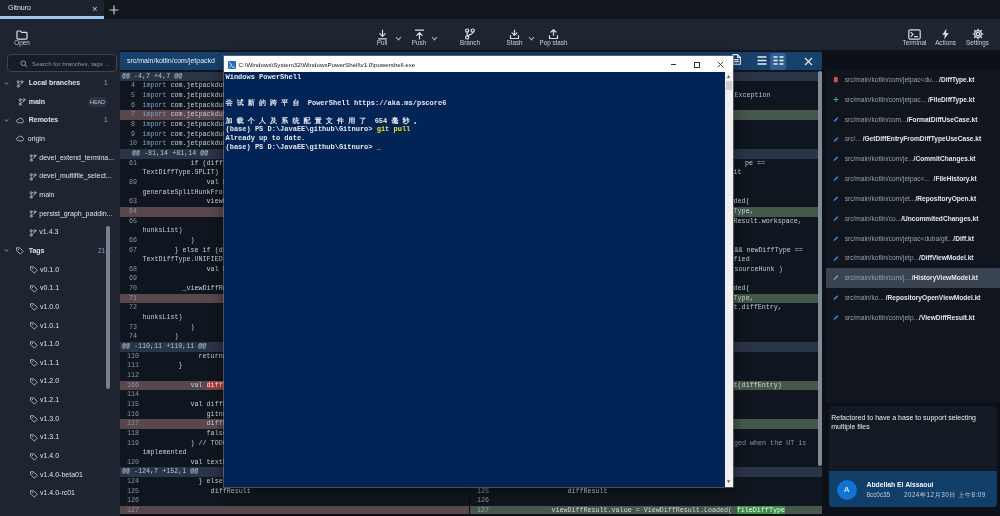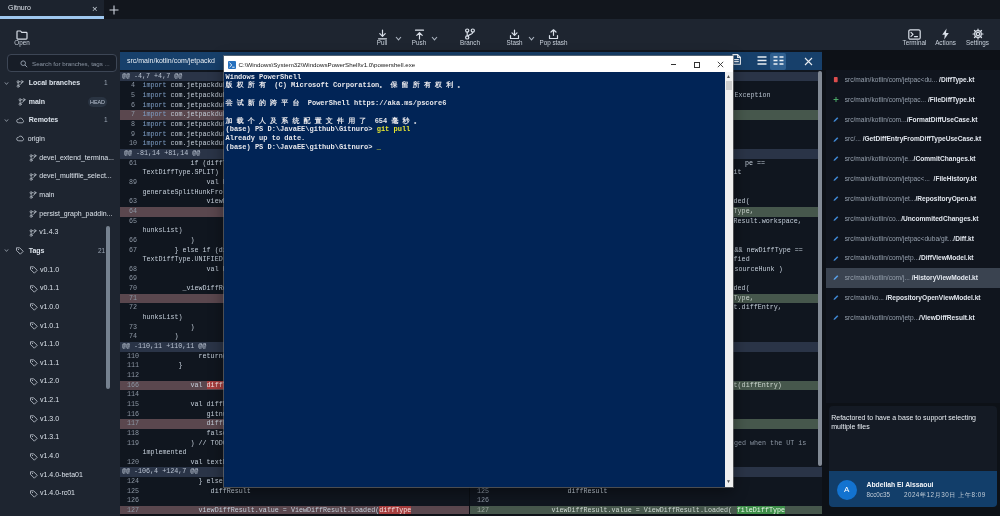--- a/index.html
+++ b/index.html
@@ -392,21 +392,21 @@
     </div>
 <div class="drow dl" style="top:79.70px;">
       <span class="gut mono">9</span>
       <span class="code mono"><i style="font-style:normal;color:#7f9fc6;">import</i> com.jetpackduba.gitnuro.ui.context_menu.C</span>
     </div>
 <div class="drow dl" style="top:89.35px;">
       <span class="gut mono">10</span>
       <span class="code mono"><i style="font-style:normal;color:#7f9fc6;">import</i> com.jetpackduba.gitnuro.viewmodels.basevm</span>
     </div>
 <div class="drow dl hunk" style="top:99.00px;">
-      <span class="code mono" style="left:4px;">@@ -81,14 +81,14 @@</span>
+      <span class="code mono" style="left:12px;">@@ -81,14 +81,14 @@</span>
     </div>
 <div class="drow dl" style="top:108.65px;">
       <span class="gut mono">61</span>
       <span class="code mono">            if (diffType == TextDiffType.SPLIT) {</span>
     </div>
 <div class="drow dl" style="top:118.30px;">
       <span class="code mono">TextDiffType.SPLIT)</span>
     </div>
 <div class="drow dl" style="top:127.95px;">
       <span class="gut mono">89</span>
@@ -514,36 +514,35 @@
       <span class="code mono">            ) // TODO Remove this, should be chang</span>
     </div>
 <div class="drow dl" style="top:398.15px;">
       <span class="code mono">implemented</span>
     </div>
 <div class="drow dl" style="top:407.80px;">
       <span class="gut mono">120</span>
       <span class="code mono">            val textDiff = formatDiffUseCase(diffE</span>
     </div>
 <div class="drow dl hunk" style="top:417.45px;">
-      <span class="code mono" style="left:2px;">@@ -106,4 +124,7 @@</span>
+      <span class="code mono" style="left:2px;">@@ -124,7 +152,1 @@</span>
     </div>
 <div class="drow dl" style="top:427.10px;">
       <span class="gut mono">124</span>
       <span class="code mono">              } else {</span>
     </div>
 <div class="drow dl" style="top:436.75px;">
       <span class="gut mono">125</span>
       <span class="code mono">                 diffResult</span>
     </div>
 <div class="drow dl" style="top:446.40px;">
       <span class="gut mono">126</span>
     </div>
 <div class="drow dl pink" style="top:456.05px;">
       <span class="gut mono">127</span>
-      <span class="code mono">              viewDiffResult.value = ViewDiffResult.Loaded(<span class="redbox mono">diffType</span></span>
     </div>
 <div class="drow dr hunk" style="top:21.80px;"></div>
 <div class="drow dr" style="top:41.10px;">
       <span class="frag mono" style="left:264.5px;color:#b6c0cc;">Exception</span>
     </div>
 <div class="drow dr green" style="top:60.40px;"></div>
 <div class="drow dr hunk" style="top:99.00px;"></div>
 <div class="drow dr" style="top:108.65px;">
       <span class="frag mono" style="left:275px;color:#c3cdd8;">pe ==</span>
     </div>
@@ -700,21 +699,20 @@
       </svg>
       <span class="t">C:\Windows\System32\WindowsPowerShell\v1.0\powershell.exe</span>
       <span style="position:absolute;left:447.3px;top:7.6px;width:5px;height:1px;background:#333;"></span>
       <span style="position:absolute;left:470.5px;top:5.6px;width:5.6px;height:5.6px;border:1px solid #333;box-sizing:border-box;"></span>
       <svg style="position:absolute;left:493.8px;top:4.3px;" width="7" height="7" viewBox="0 0 7 7">
         <path d="M0.8 0.8 L6.2 6.2 M6.2 0.8 L0.8 6.2" stroke="#333" stroke-width="0.9"></path>
       </svg>
     </div>
 <div id="psbody">
 <div class="psline" style="top:0.60px;">Windows PowerShell</div>
-<div class="psline" style="top:9.40px;"><span style="letter-spacing:4.15px;font-weight:bold;">版权所有</span> (C) Microsoft Corporation<span style="letter-spacing:4.15px;font-weight:bold;">。保留所有权利。</span></div>
 <div class="psline" style="top:18.20px;"></div>
 <div class="psline" style="top:27.00px;"><span style="letter-spacing:4.15px;font-weight:bold;">尝试新的跨平台</span> PowerShell https://aka.ms/pscore6</div>
 <div class="psline" style="top:35.80px;"></div>
 <div class="psline" style="top:44.60px;"><span style="letter-spacing:4.15px;font-weight:bold;">加载个人及系统配置文件用了</span> 654 <span style="letter-spacing:4.15px;font-weight:bold;">毫秒。</span></div>
 <div class="psline" style="top:53.40px;">(base) PS D:\JavaEE\github\Gitnuro&gt; <span class="yel">git pull</span></div>
 <div class="psline" style="top:62.20px;">Already up to date.</div>
 <div class="psline" style="top:71.00px;">(base) PS D:\JavaEE\github\Gitnuro&gt; <span class="yel">_</span></div>
 </div>
 <div id="psscroll">
       <div style="position:absolute;left:1px;top:1.5px;font-size:5px;color:#505050;">▲</div>

